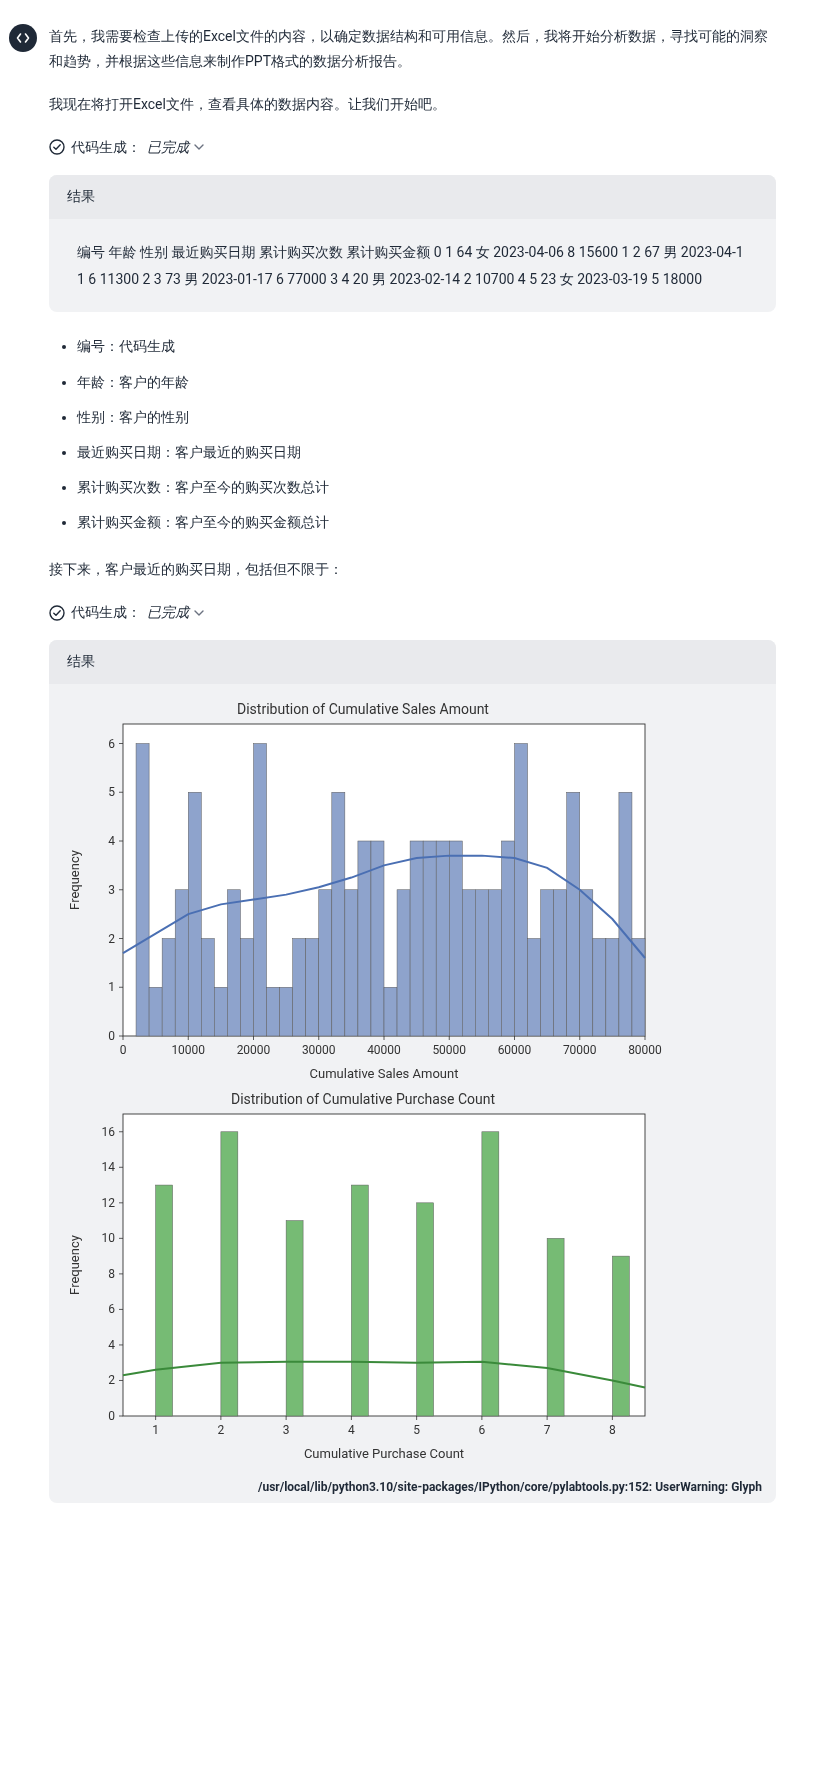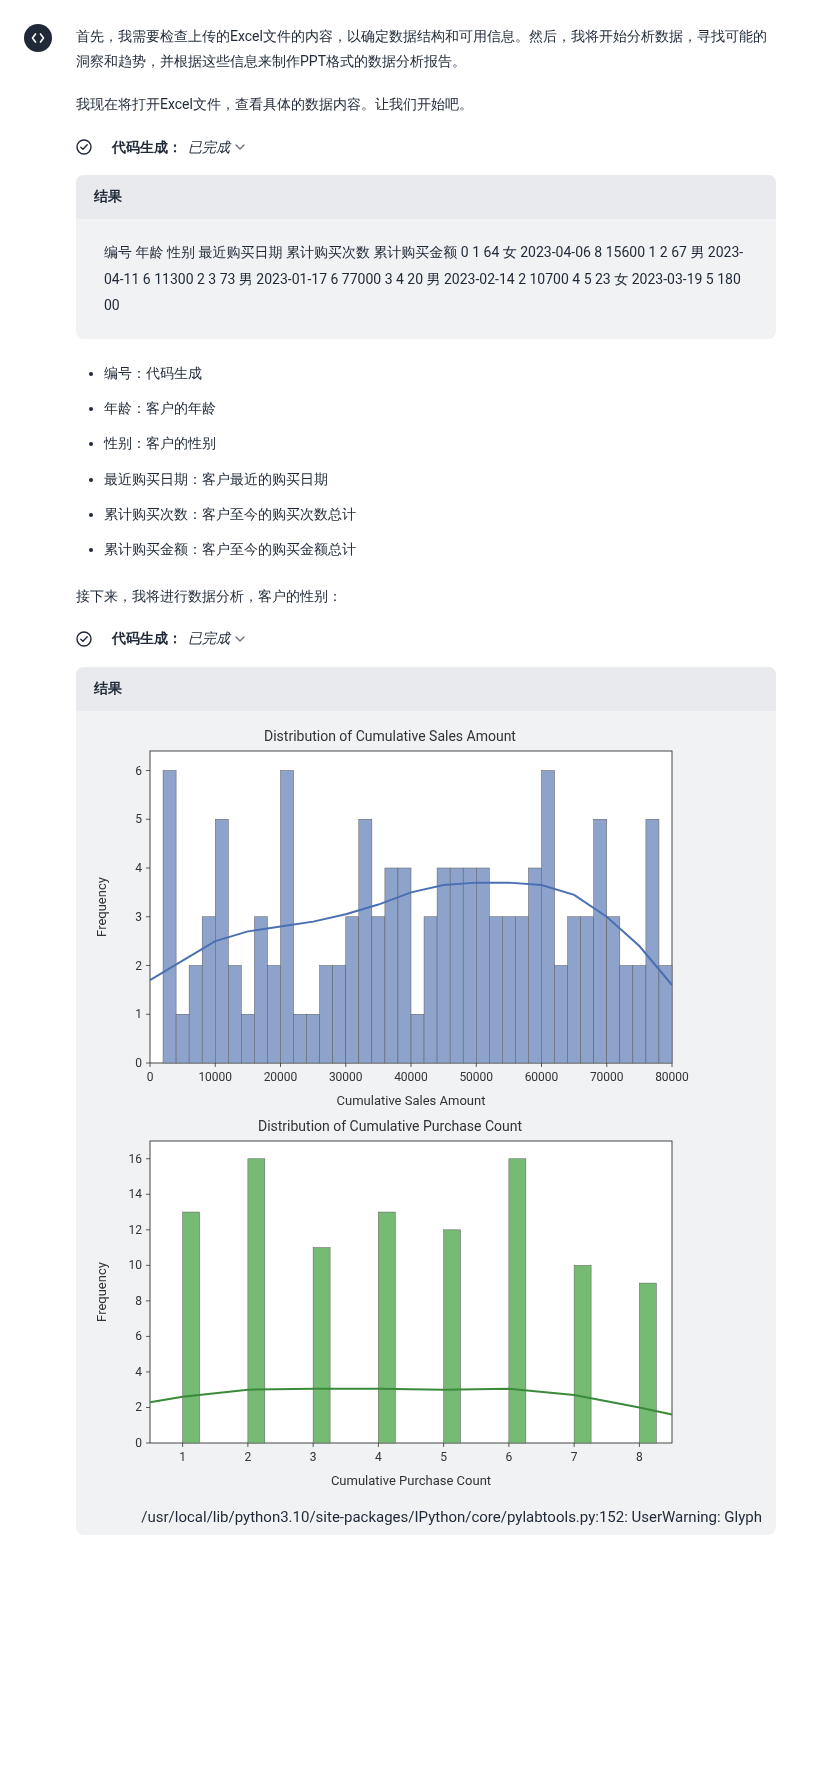--- a/index.html
+++ b/index.html
@@ -4,63 +4,64 @@
   <style>
     * { box-sizing: border-box; margin: 0; padding: 0; }
     body {
       font-family: -apple-system, BlinkMacSystemFont, "Segoe UI", Roboto, sans-serif;
       background: #ffffff;
       width: 816px;
       color: #1f2937;
       font-size: 14px;
       line-height: 1.7;
     }
-    .container { display: flex; padding: 24px 40px 0 24px; gap: 12px; }
+    .container { display: flex; padding: 24px 40px 0 9px; }
     .badge-col { width: 40px; flex-shrink: 0; }
     .code-badge {
       width: 28px; height: 28px;
       background: #1f2937;
       border-radius: 50%;
       display: flex; align-items: center; justify-content: center;
     }
     .content-col { flex: 1; min-width: 0; }
     p { margin-bottom: 18px; color: #1f2937; line-height: 1.8; }
     .code-gen-line {
       display: flex; align-items: center;
       color: #1f2937; font-weight: 600;
       margin-bottom: 16px;
     }
-    .code-gen-line span.label { margin-left: 20px; margin-right: 6px; font-weight: 700;}
+    .code-gen-line span.label { margin-left: 6px; margin-right: 6px; font-weight: 400;}
     .code-gen-line span.status { font-weight: 400; margin-right: 4px; font-style: italic;}
     .result-box {
       background: #f1f2f4;
       border-radius: 8px;
       margin-bottom: 22px;
       overflow: hidden;
     }
     .result-header {
       background: #e9eaed;
       padding: 10px 18px;
-      font-weight: 700;
+      font-weight: 400;
       font-size: 14px;
       color: #1f2937;
     }
     .result-body {
       padding: 20px 28px;
       color: #1f2937;
       line-height: 1.9;
       word-break: break-all;
     }
     ul { list-style: disc; padding-left: 28px; margin-bottom: 22px; }
     ul li { margin-bottom: 10px; line-height: 1.8; }
     svg { display: block; }
     .warning {
       color: #1f2937;
-      font-size: 15px;
+      font-size: 12px;
       padding-top: 8px;
+      font-weight: bold;
     }
   </style>
 </head>
 <body>
 
 <div class="container">
   <div class="badge-col">
     <div class="code-badge">
       <svg width="16" height="16" viewBox="0 0 16 16">
         <path d="M5.5 4 L2.5 8 L5.5 12 M10.5 4 L13.5 8 L10.5 12" stroke="#fff" stroke-width="1.6" fill="none" stroke-linecap="round" stroke-linejoin="round"></path>
@@ -91,21 +92,21 @@
 
     <ul>
       <li>编号：代码生成</li>
       <li>年龄：客户的年龄</li>
       <li>性别：客户的性别</li>
       <li>最近购买日期：客户最近的购买日期</li>
       <li>累计购买次数：客户至今的购买次数总计</li>
       <li>累计购买金额：客户至今的购买金额总计</li>
     </ul>
 
-    <p>接下来，我将进行数据分析，客户的性别：</p>
+    <p>接下来，客户最近的购买日期，包括但不限于：</p>
 
 
     <div class="code-gen-line">
       <svg width="16" height="16" viewBox="0 0 16 16">
           <circle cx="8" cy="8" r="7" fill="none" stroke="#1f2937" stroke-width="1.4"></circle>
           <path d="M4.8 8.2 L7 10.2 L11.2 5.8" stroke="#1f2937" stroke-width="1.4" fill="none" stroke-linecap="round" stroke-linejoin="round"></path>
         </svg>
       <span class="label">代码生成：</span>
       <span class="status">已完成</span>
       <svg width="12" height="12" viewBox="0 0 12 12">

